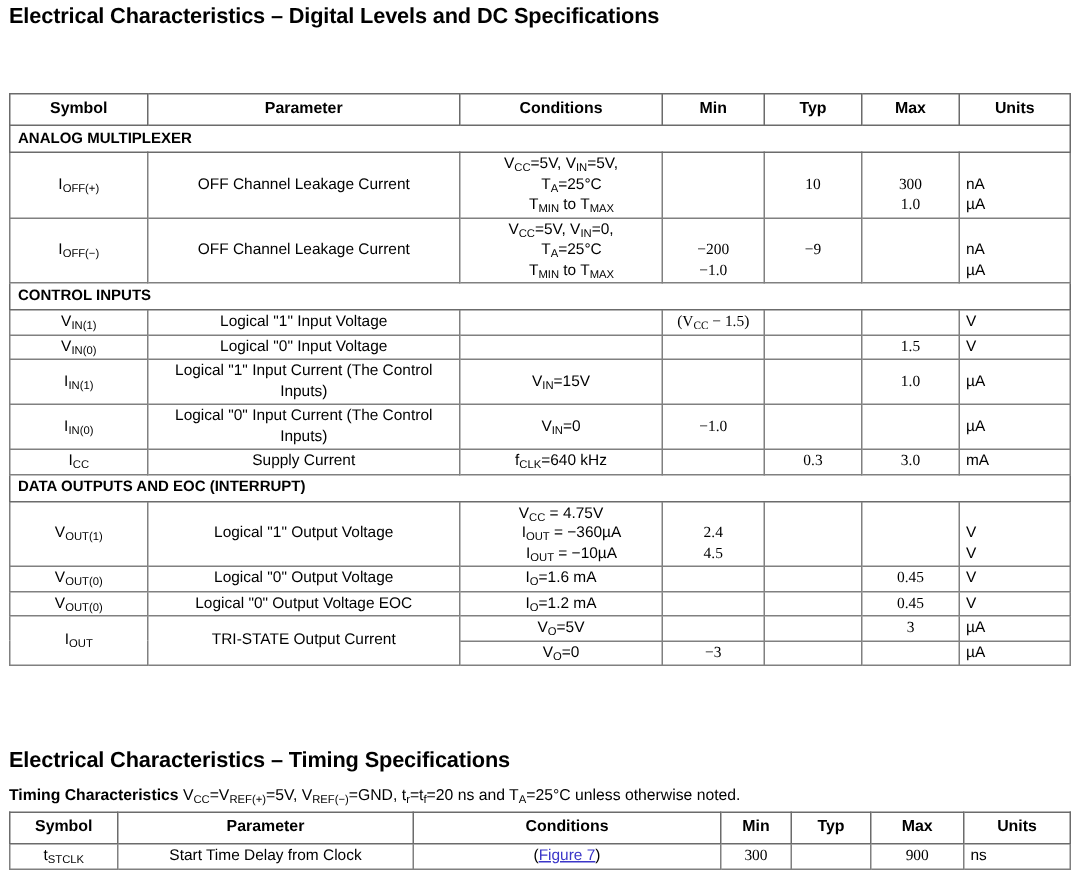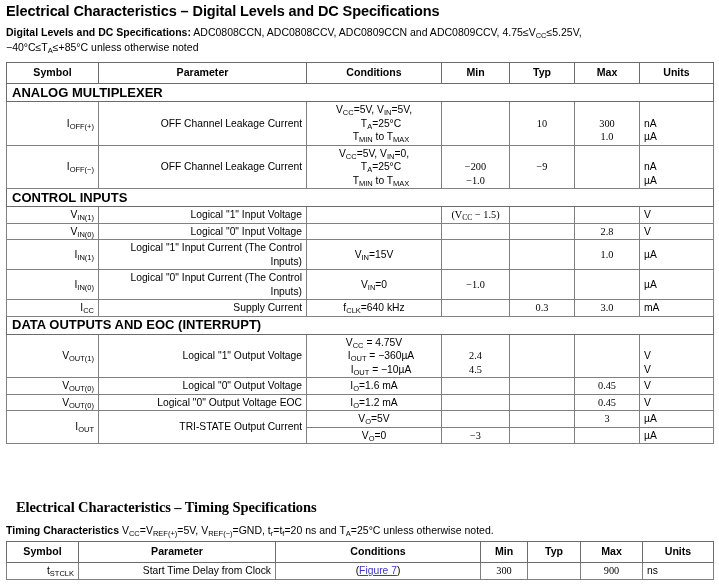--- a/index.html
+++ b/index.html
@@ -44,68 +44,65 @@
     line-height: 0;
   }
   table.spec {
     border-collapse: collapse;
     table-layout: fixed;
     width: 707px;
     font-size: 10.3px;
     border-radius: 30px;
   }
   #table-dc { position: absolute; left: 6px; top: 62px; }
-  #title-timing { position: absolute; left: 16px; top: 499px; font-family: Liberation Serif, serif; }
+  #title-timing { position: absolute; left: 6px; top: 499px; }
   #subtitle-timing { position: absolute; left: 6px; top: 523px; width: 708px; }
   #table-timing { position: absolute; left: 6px; top: 541px; }
 
   table.spec td, table.spec th {
     border: 1px solid #808080;
     padding: 1px 4px;
     vertical-align: middle;
     font-weight: normal;
     line-height: 13.5px;
   }
   table.spec thead th {
     text-align: center;
     font-weight: bold;
     font-size: 10.6px;
     height: 16px;
     padding: 2px 3px;
     border: 1px solid #6b6b6b;
   }
   table.spec tr.group td {
     font-weight: bold;
-    font-size: 13px;
+    font-size: 10px;
     text-align: left;
     height: 15px;
     padding-left: 5px;
     border: 1px solid #6b6b6b;
   }
-  td.sym { text-align: right; padding-left: 4px; margin-left: 36px; }
-  td.param { text-align: right; padding-left: 5px; }
+  td.sym { text-align: center; padding-left: 4px; margin-left: 36px; }
+  td.param { text-align: center; padding-left: 5px; }
   td.cond { text-align: center; padding-left: 5px; }
   td.num { text-align: center; font-family: Liberation Serif, serif; }
   td.units { text-align: left; }
   td.bold { font-weight: bold; }
   .lines { display: block; }
   .lines .l { display: block; white-space: nowrap; }
   .indent { padding-left: 14px; }
   .figlink { color: #3b36c8; }
 </style>
 </head>
 <body>
 
 <div class="page">
 
   <div class="section-title" id="title-dc">Electrical Characteristics – Digital Levels and DC Specifications</div>
 
-  <div class="subtitle" id="subtitle-dc">
-    <b>Digital Levels and DC Specifications:</b><span> ADC0808CCN, ADC0808CCV, ADC0809CCN and ADC0809CCV, 4.75≤V</span><sub>CC</sub><span>≤5.25V,</span><br><span>−40°C≤T</span><sub>A</sub><span>≤+85°C unless otherwise noted</span>
-  </div>
 
   <table class="spec" id="table-dc">
     <colgroup>
       <col style="width:92px">
         <col style="width:208px">
         <col style="width:135px">
       <col style="width:68px">
         <col style="width:65px">
         <col style="width:65px">
         <col style="width:74px">
@@ -208,21 +205,21 @@
           <td class="num"></td>
           <td class="num"></td>
           <td class="units">V</td>
         </tr>
         <tr>
           <td class="sym">V<sub>IN(0)</sub></td>
           <td class="param">Logical "0" Input Voltage</td>
           <td class="cond"></td>
           <td class="num"></td>
           <td class="num"></td>
-          <td class="num">2.8</td>
+          <td class="num">1.5</td>
           <td class="units">V</td>
         </tr>
         <tr>
           <td class="sym">I<sub>IN(1)</sub></td>
           <td class="param">Logical "1" Input Current (The Control Inputs)</td>
           <td class="cond">V<sub>IN</sub>=15V</td>
           <td class="num"></td>
           <td class="num"></td>
           <td class="num">1.0</td>
           <td class="units">µA</td>

